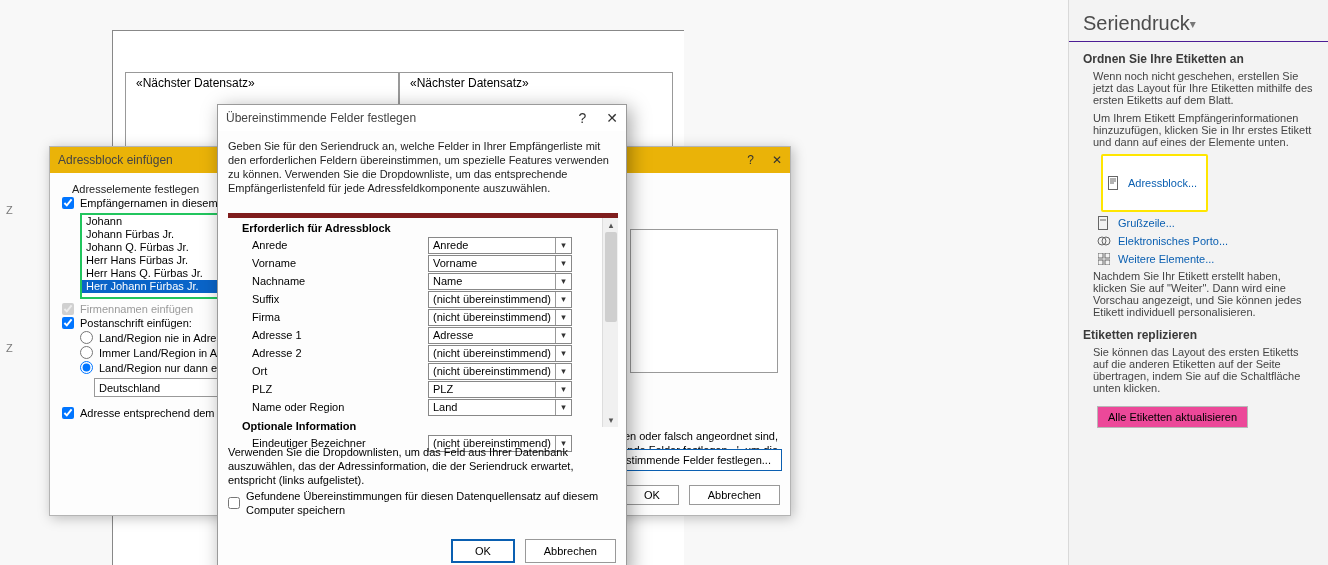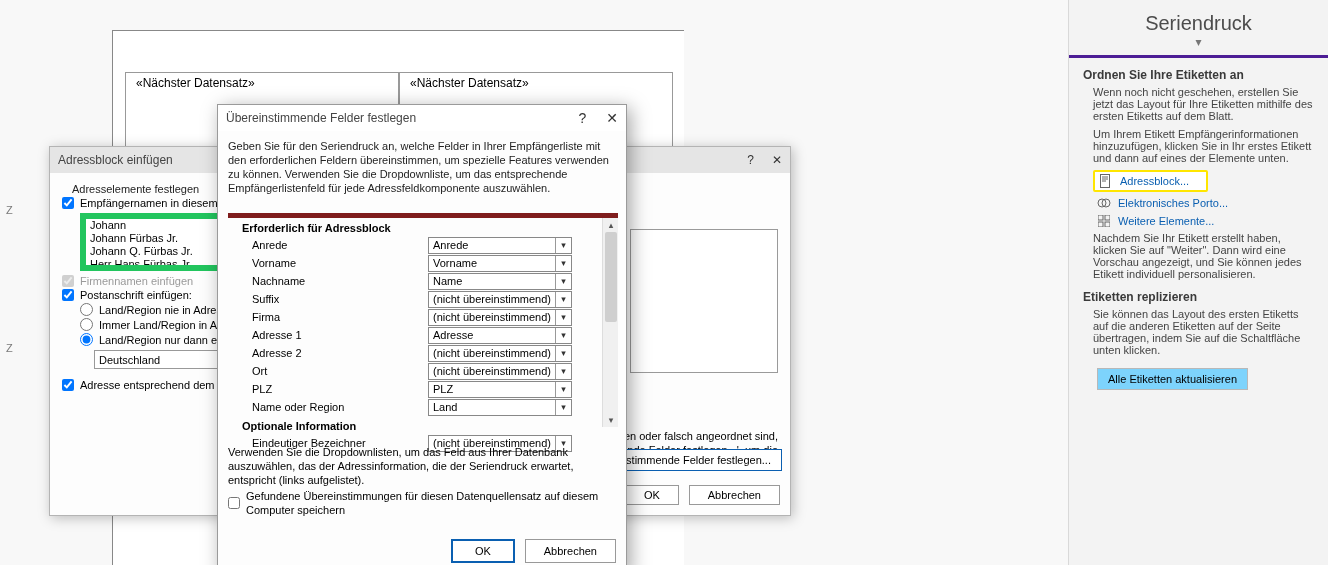--- a/index.html
+++ b/index.html
@@ -10,41 +10,41 @@
     .label-row { position: absolute; left: 12px; top: 41px; width: 548px; height: 82px; border-top: 1px solid #999; border-bottom: 1px solid #999; }
     .label-cell { position: absolute; top: 0; height: 82px; width: 274px; border-left: 1px solid #999; border-right: 1px solid #999; padding: 3px 10px; font-size: 12px; }
     .label-cell.c1 { left: 0; }
     .label-cell.c2 { left: 274px; }
     .mergefield { }
 
     .ruler-t { position: absolute; left: 0; top: 0; color: #7a7a7a; font-size: 11px; padding: 2px 6px; }
 
     
     .pane { position: absolute; right: 0; top: 0; width: 260px; height: 565px; background: #f3f3f3; border-left: 1px solid #d9d9d9; padding: 6px 0; }
-    .pane-title { font-size: 20px; color: #4c4c4c; font-weight: 300; padding: 6px 14px; display: flex; justify-content: flex-end; align-items: center; border-bottom: 3px solid #4c1d95; flex-direction: column; }
+    .pane-title { font-size: 20px; color: #4c4c4c; font-weight: 300; padding: 6px 14px; display: flex; justify-content: flex-start; align-items: center; border-bottom: 1px solid #4c1d95; }
     .pane-title .chev { font-size: 12px; color: #777; }
     .pane-h { font-size: 12px; font-weight: bold; color: #3a3a3a; margin: 10px 14px 4px; }
     .pane-p { font-size: 11px; color: #444; line-height: 12px; margin: 4px 14px 6px 24px; }
     .pane-link { display: flex; align-items: center; gap: 7px; color: #0a5fb1; font-size: 11px; margin: 2px 14px 4px 28px; cursor: pointer; }
     .pane-link .icn { width: 14px; height: 14px; color: #555; display: inline-flex; align-items: center; justify-content: center; }
-    .pane-link.highlight { background: #fff; border: 2px solid #ffe600; border-radius: 2px; padding: 2px 4px; margin-left: 24px; margin-right: 120px; }
-    .pane-btn { font-size: 11px; background: #7dd3fc; border: 1px solid #b8b8b8; padding: 4px 10px; margin: 6px 14px 6px 28px; cursor: pointer; }
+    .pane-link.highlight { background: #fff; border: 2px solid #ffe600; border-radius: 2px; padding: 20px 4px; margin-left: 32px; margin-right: 120px; }
+    .pane-btn { font-size: 11px; background: #ec4899; border: 1px solid #b8b8b8; padding: 4px 10px; margin: 6px 14px 6px 28px; cursor: pointer; }
 
     
     .dlg2 { position: absolute; left: 49px; top: 146px; width: 742px; height: 370px; background: #fdfdfd; border: 1px solid #b4b4b4; box-shadow: 2px 2px 12px rgba(0,0,0,.25); }
-    .dlg2-titlebar { height: 26px; display: flex; align-items: center; justify-content: space-between; padding: 0 8px; background: #e5e5e5; }
+    .dlg2-titlebar { height: 26px; display: flex; align-items: center; justify-content: space-between; padding: 0 8px; background: #eab308; }
     .dlg2-title { font-size: 12px; color: #444; }
     .dlg2-tbtns { display: flex; gap: 18px; color: #333; font-size: 12px; }
     .dlg2-body { padding: 6px 10px; font-size: 11px; color: #222; }
     .dlg2-sub { font-size: 11px; color: #222; margin: 4px 0 0 12px; }
     .dlg2-left { position: absolute; left: 12px; top: 48px; width: 360px; }
     .fieldset-label { font-size: 11px; margin-bottom: 4px; }
     .chk { display: flex; align-items: center; gap: 6px; font-size: 11px; margin: 2px 0; }
     .chk input { width: 12px; height: 12px; }
-    .name-list { border: 6px solid #22c55e; width: 148px; height: 58px; margin: 4px 0 4px 18px; overflow: hidden; font-size: 11px; background: #fff; }
+    .name-list { border: 2px solid #22c55e; width: 148px; height: 86px; margin: 4px 0 4px 18px; overflow: hidden; font-size: 11px; background: #fff; }
     .name-list div { padding: 0 4px; line-height: 13px; white-space: nowrap; }
     .name-list .sel { background: #0a64c8; color: #fff; }
     .chk.disabled { color: #9a9a9a; }
     .radio-set { margin: 2px 0 4px 18px; }
     .radio-set label { display: flex; align-items: center; gap: 6px; font-size: 11px; margin: 2px 0; }
     .country-select { width: 240px; height: 19px; font-size: 11px; border: 1px solid #999; margin-left: 32px; background: #fff; padding-left: 4px; display: flex; align-items: center; justify-content: space-between; }
     .caret { width: 16px; height: 100%; border-left: 1px solid #999; display: flex; align-items: center; justify-content: center; font-size: 9px; color: #333; }
     .dlg2-right { position: absolute; right: 12px; top: 48px; width: 336px; }
     .preview-box { border: 1px solid #9a9a9a; width: 148px; height: 144px; background: #fff; margin-top: 22px; }
     .match-note { font-size: 11px; line-height: 14px; margin-top: 56px; }
@@ -280,20 +280,29 @@
     <span class="icn">
         <svg width="12" height="14" viewBox="0 0 12 14">
           <rect x="0.5" y="0.5" width="9" height="13" fill="none" stroke="#666"></rect>
           <path d="M2 3h6M2 5h6M2 7h4" stroke="#666"></path>
         </svg>
       </span>
     <span>Adressblock...</span>
   </div>
   <div class="pane-link">
     <span class="icn">
+        <svg width="12" height="14" viewBox="0 0 12 14">
+          <rect x="0.5" y="0.5" width="9" height="13" fill="none" stroke="#666"></rect>
+          <path d="M2 4h6" stroke="#666"></path>
+        </svg>
+      </span>
+    <span>Grußzeile...</span>
+  </div>
+  <div class="pane-link">
+    <span class="icn">
         <svg width="14" height="12" viewBox="0 0 14 12">
           <circle cx="5" cy="6" r="4" fill="none" stroke="#666"></circle>
           <circle cx="9" cy="6" r="4" fill="none" stroke="#666"></circle>
         </svg>
       </span>
     <span>Elektronisches Porto...</span>
   </div>
   <div class="pane-link">
     <span class="icn">
         <svg width="12" height="12" viewBox="0 0 12 12">

